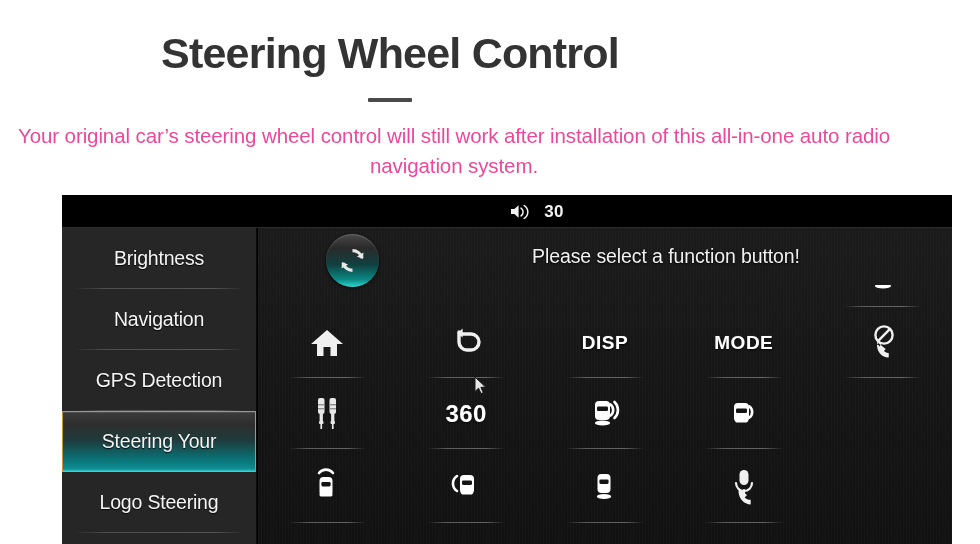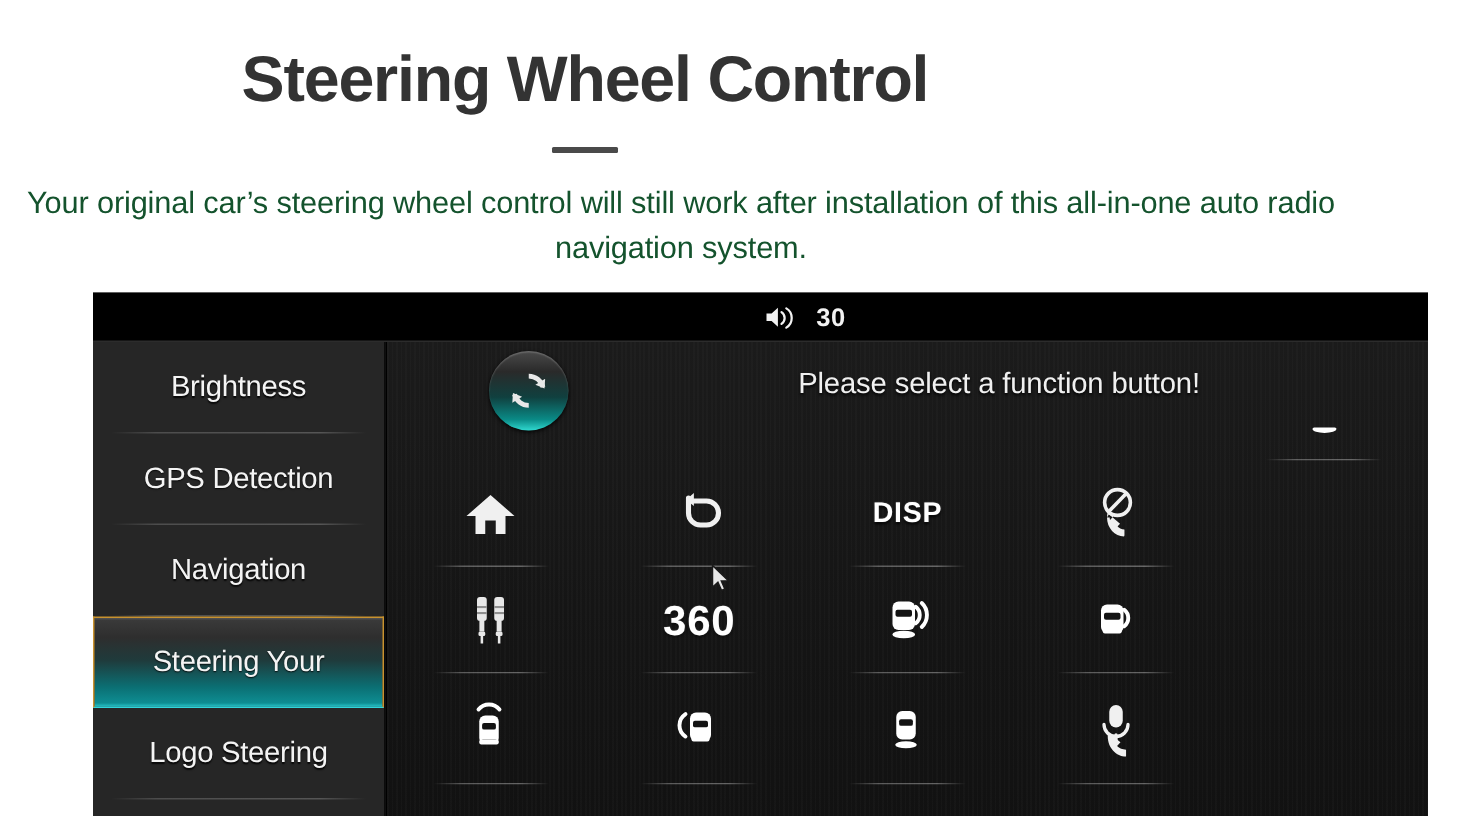--- a/index.html
+++ b/index.html
@@ -36,21 +36,21 @@
     height: 4px;
     background: #4a4a4a;
     margin: 21px auto 0 auto;
     border-radius: 1px;
   }
 
   .page-sub {
     margin: 19px auto 0 auto;
     width: 908px;
     font-size: 20.5px;
-    color: #14532d;
+    color: #ec4899;
     line-height: 1.45;
     letter-spacing: -0.1px;
   }
 
   
   .device {
     position: absolute;
     left: 62px;
     top: 195px;
     width: 890px;
@@ -210,21 +210,21 @@
   .cell.empty::after { display: none; }
   .cell svg { display: block; }
   .cell-text {
     color: #ffffff;
     font-weight: bold;
     font-size: 19px;
     letter-spacing: 0.5px;
     text-shadow: 0 1px 2px rgba(0,0,0,.95), 0 0 1px rgba(255,255,255,.4);
     text-align: center;
   }
-  .cell-text.num { font-size: 28px; letter-spacing: 0.5px; }
+  .cell-text.num { font-size: 24px; letter-spacing: 0.5px; }
 
   .clip-inner { transform: translateY(-22px); }
 
   
   .cursor {
     position: absolute;
     left: 216px; top: 148px;
     width: 13px; height: 19px;
     z-index: 40;
     pointer-events: none;
@@ -250,24 +250,24 @@
       </svg>
       <span class="vol-value">30</span>
     </div>
   </div>
 
   <div class="sidebar">
     <div class="side-item">
       <span>Brightness</span>
     </div>
     <div class="side-item">
+      <span>Navigation</span>
+    </div>
+    <div class="side-item">
       <span>GPS Detection</span>
-    </div>
-    <div class="side-item">
-      <span>Navigation</span>
     </div>
     <div class="side-item selected">
       <span>Steering Your</span>
     </div>
     <div class="side-item">
       <span>Logo Steering</span>
     </div>
   </div>
 
   <div class="panel">
@@ -310,20 +310,23 @@
           </svg>
         </div>
         <div class="cell">
           <svg width="34" height="34" viewBox="0 0 34 34">
             <path d="M10 6 V16 a8 8 0 0 0 8 8 h4 a8 8 0 0 0 0 -16 h-9" stroke="#f0f0f0" stroke-width="3.4" fill="none" stroke-linecap="round" stroke-linejoin="round"></path>
             <path d="M13.6 2.6 L8.4 7.2 L13.6 11.4 Z" fill="#f0f0f0"></path>
           </svg>
         </div>
         <div class="cell">
           <span class="cell-text">DISP</span>
+        </div>
+        <div class="cell">
+          <span class="cell-text">MODE</span>
         </div>
         <div class="cell">
           <svg width="34" height="38" viewBox="0 0 34 38">
             <circle cx="18" cy="11" r="8.6" fill="none" stroke="#f0f0f0" stroke-width="2.4"></circle>
             <line x1="12" y1="17.2" x2="24" y2="4.8" stroke="#f0f0f0" stroke-width="2.4"></line>
             <path d="M11 21 c0 7 5.2 12.6 11.4 12.6 v-4.4 c-1.9 0-3.6-.6-4.9-1.7
                      l2.2-2.4 -7.4 -6.2 z M11 21 c0 -1.4 .2 -2.6 .6 -3.8 l3.6 3.1 -2.2 2.4
                      c-.1 -.5 -.2 -1.1 -.2 -1.7 z" fill="#f0f0f0"></path>
             <path d="M12.8 20.6c0-4.1 3-7 6.6-7s6.6 2.9 6.6 7" fill="none" stroke="none"></path>
             <path d="M13.4 22.8 c0 6 4.2 10.4 9.2 10.4 l0-4.2 c-2.6 0-4.8-1.6-5.6-4z" fill="#f0f0f0"></path>

